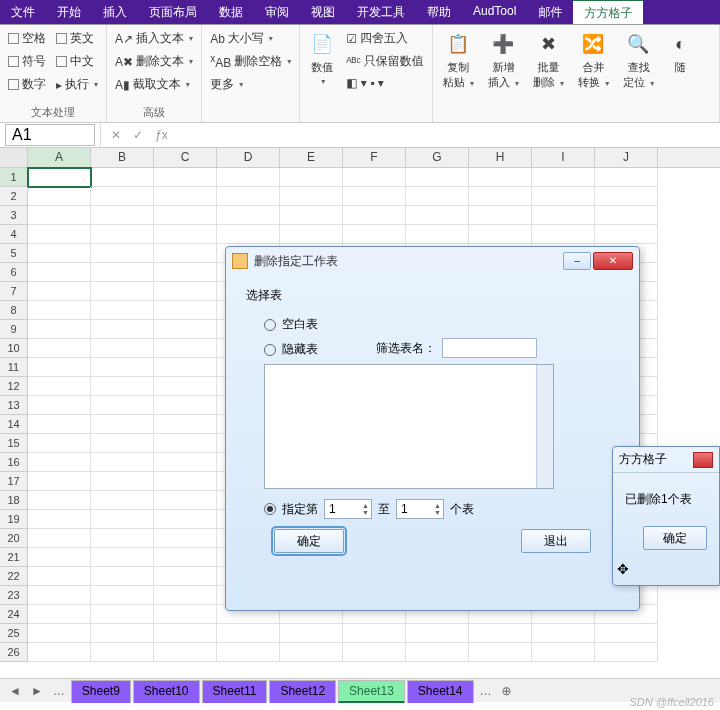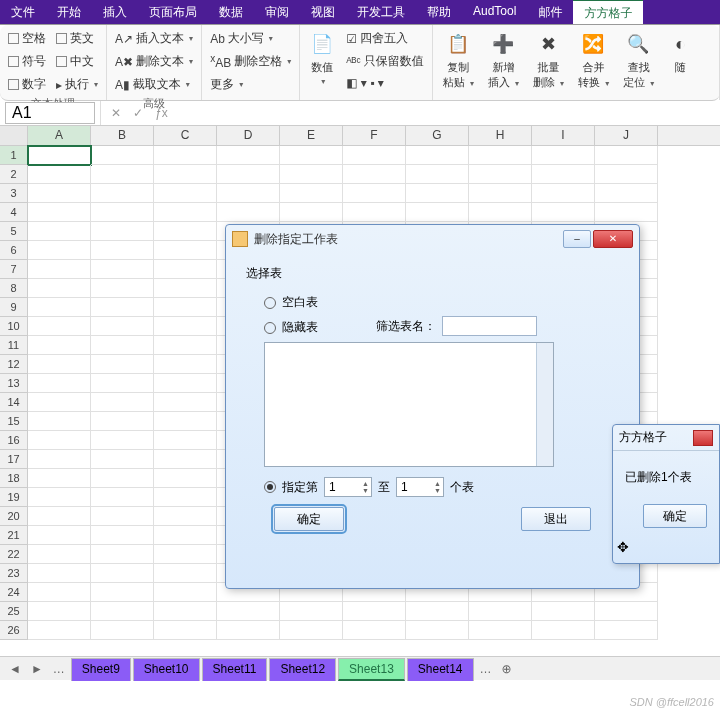--- a/index.html
+++ b/index.html
@@ -2,21 +2,21 @@
 <html><head>
 <meta charset="utf-8">
 <style>
 * { box-sizing: border-box; margin: 0; padding: 0; font-family: "Microsoft YaHei", SimSun, sans-serif; }
 body { width: 720px; height: 710px; overflow: hidden; background: #fff; position: relative; font-size: 12px; }
 
 .ribbon-tabs { height: 25px; background: #4c1d95; display: flex; color: #fff; font-size: 12px; border-bottom: 1px solid #999; }
 .ribbon-tab { padding: 4px 11px; cursor: pointer; white-space: nowrap; }
 .ribbon-tab.active { background: #fff; color: #217346; border-top: 2px solid #217346; margin-top: -1px; }
 
-.ribbon { height: 76px; background: #f9f9f9; border-bottom: 1px solid #ccc; display: flex; font-size: 12px; color: #333; border-radius: 8px; }
+.ribbon { height: 98px; background: #f9f9f9; border-bottom: 1px solid #ccc; display: flex; font-size: 12px; color: #333; }
 .ribbon-group { border-right: 1px solid #ddd; padding: 3px 6px 1px 6px; display: flex; flex-direction: column; justify-content: space-between; }
 .ribbon-group-body { display: flex; gap: 6px; flex: 1; }
 .ribbon-group-label { text-align: center; font-size: 11px; color: #666; padding: 1px 0; }
 .ribbon-item { display: flex; align-items: center; gap: 3px; padding: 2px 2px; white-space: nowrap; }
 .ribbon-stack { display: flex; flex-direction: column; gap: 2px; }
 .ribbon-big { display: flex; flex-direction: column; align-items: center; gap: 2px; padding: 2px 4px; font-size: 11px; text-align: center; }
 .ribbon-big .glyph { width: 24px; height: 28px; display: flex; align-items: center; justify-content: center; font-size: 18px; }
 .chk { width: 11px; height: 11px; border: 1px solid #888; display: inline-block; }
 .glyph { color: #444; }
 .dd { font-size: 8px; color: #666; margin-left: 2px; }

